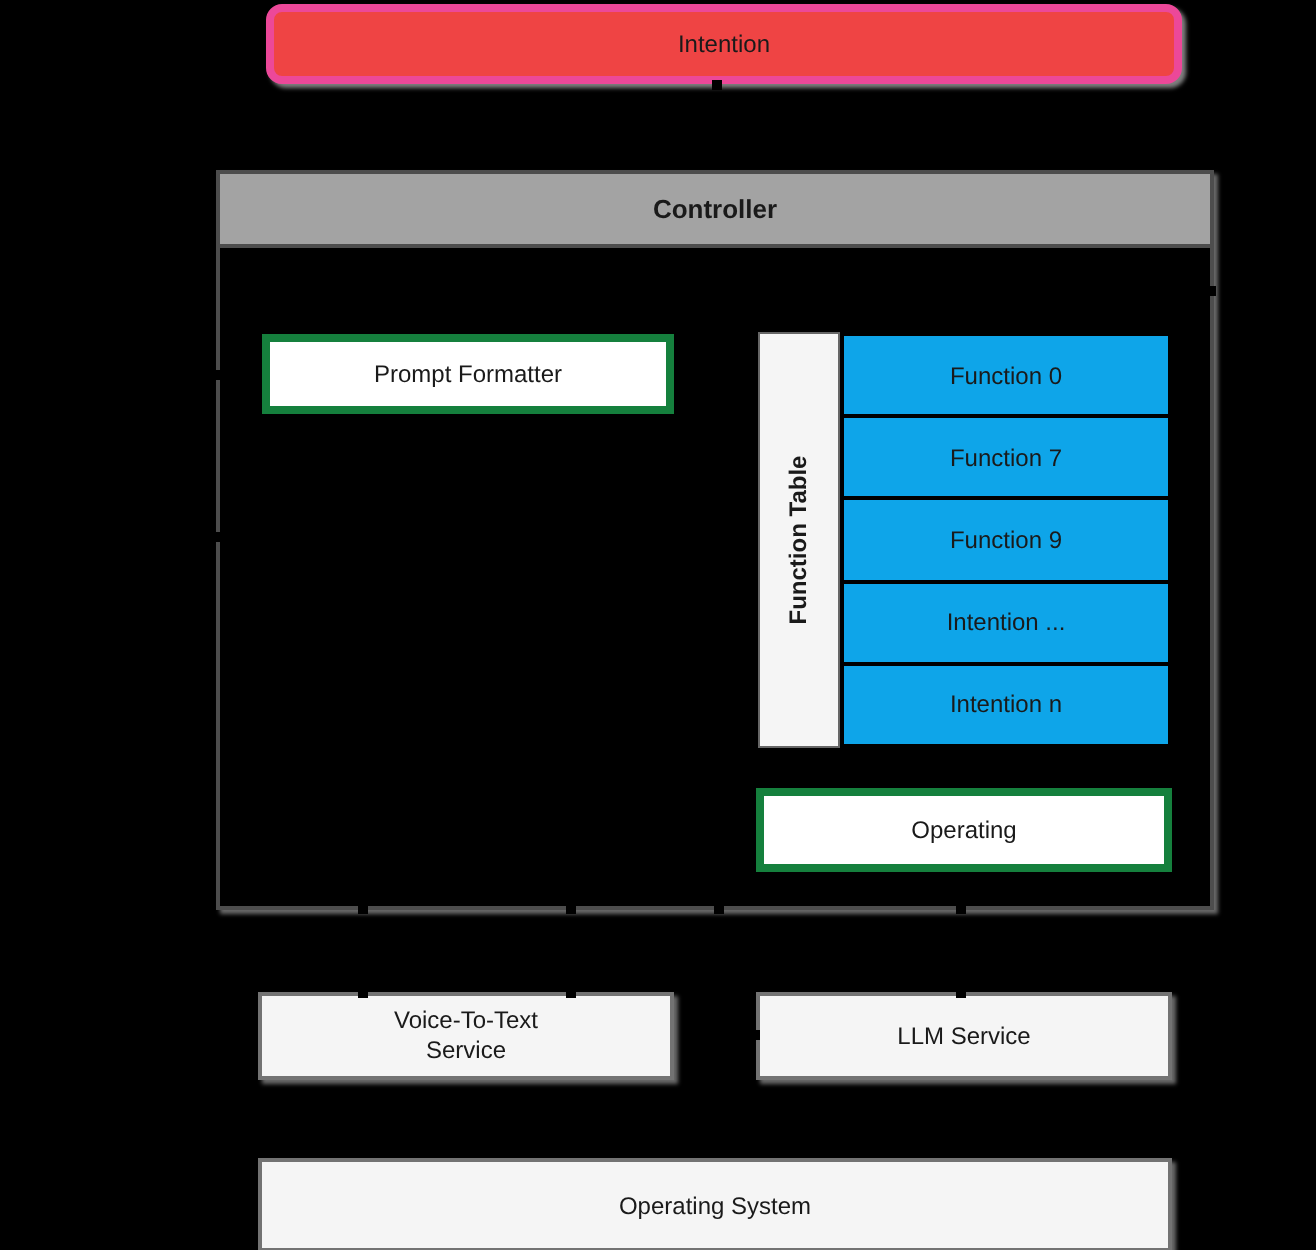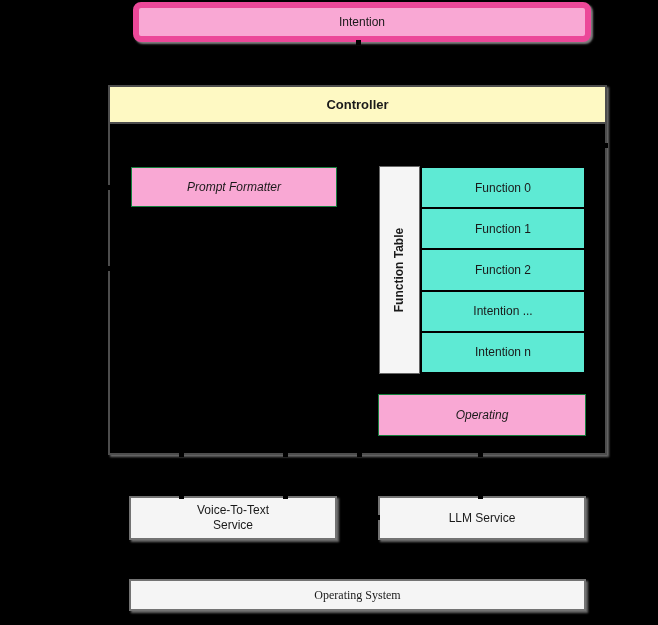--- a/index.html
+++ b/index.html
@@ -16,47 +16,46 @@
     position: absolute;
     display: flex;
     align-items: center;
     justify-content: center;
     text-align: center;
     font-size: 12px;
     color: #1a1a1a;
   }
   
   .node.rounded {
-    background: #f9a8d4;
-    border: 6px solid #ec4899;
+    background: #ef4444;
+    border: 4px solid #ec4899;
     border-radius: 8px;
     box-shadow: 2px 2px 2px rgba(150,150,150,0.85);
   }
   
   .node.grayfill {
     background: #f5f5f5;
     border: 2px solid #737373;
     box-shadow: 2px 2px 2px rgba(150,150,150,0.7);
   }
   
   .node.whitefill {
-    background: #f9a8d4;
-    border: 1px solid #15803d;
-    font-style: italic;
+    background: #ffffff;
+    border: 4px solid #15803d;
   }
   
   .container {
     position: absolute;
     border: 2px solid #4d4d4d;
     background: transparent;
     box-shadow: 2px 2px 2px rgba(150,150,150,0.7);
   }
   .container-header {
     height: 37px;
-    background: #fef9c3;
+    background: #a3a3a3;
     border-bottom: 2px solid #4d4d4d;
     display: flex;
     align-items: center;
     justify-content: center;
     font-size: 13px;
     font-weight: bold;
     color: #1a1a1a;
   }
   
   .ft-strip {
@@ -74,21 +73,21 @@
     font-size: 12px;
     color: #1a1a1a;
   }
   .ft-rows {
     position: absolute;
     display: flex;
     flex-direction: column;
   }
   .ft-row {
     flex: 1;
-    background: #5eead4;
+    background: #0ea5e9;
     border: 2px solid #000000;
     display: flex;
     align-items: center;
     justify-content: center;
     font-size: 12px;
     color: #1a1a1a;
   }
   .ft-row + .ft-row { margin-top: -2px; }
   .multiline { white-space: pre-line; line-height: 1.25; }
   
@@ -120,24 +119,24 @@
 
   <div class="ft-strip" style="left:379px; top:166px; width:41px; height:208px;">
     <span>Function Table</span>
   </div>
 
   <div class="ft-rows" style="left:420px; top:166px; width:166px; height:208px;">
     <div class="ft-row">
       <span>Function 0</span>
     </div>
     <div class="ft-row">
-      <span>Function 1</span>
+      <span>Function 7</span>
     </div>
     <div class="ft-row">
-      <span>Function 2</span>
+      <span>Function 9</span>
     </div>
     <div class="ft-row">
       <span>Intention ...</span>
     </div>
     <div class="ft-row">
       <span>Intention n</span>
     </div>
   </div>
 
   <div class="node whitefill" style="left:378px; top:394px; width:208px; height:42px;">
@@ -146,21 +145,21 @@
 
   <div class="node grayfill" style="left:129px; top:496px; width:208px; height:44px;">
     <span class="multiline">Voice-To-Text
 Service</span>
   </div>
 
   <div class="node grayfill" style="left:378px; top:496px; width:208px; height:44px;">
     <span>LLM Service</span>
   </div>
 
-  <div class="node grayfill" style="left:129px; top:579px; width:457px; height:32px;font-family:Liberation Serif, serif;">
+  <div class="node grayfill" style="left:129px; top:579px; width:457px; height:47px;">
     <span>Operating System</span>
   </div>
 
   <div class="stub" style="left:356px; top:40px;"></div>
   <div class="stub" style="left:106px; top:185px;"></div>
   <div class="stub" style="left:106px; top:266px;"></div>
   <div class="stub" style="left:603px; top:143px;"></div>
   <div class="stub" style="left:179px; top:452px;"></div>
   <div class="stub" style="left:283px; top:452px;"></div>
   <div class="stub" style="left:357px; top:452px;"></div>

